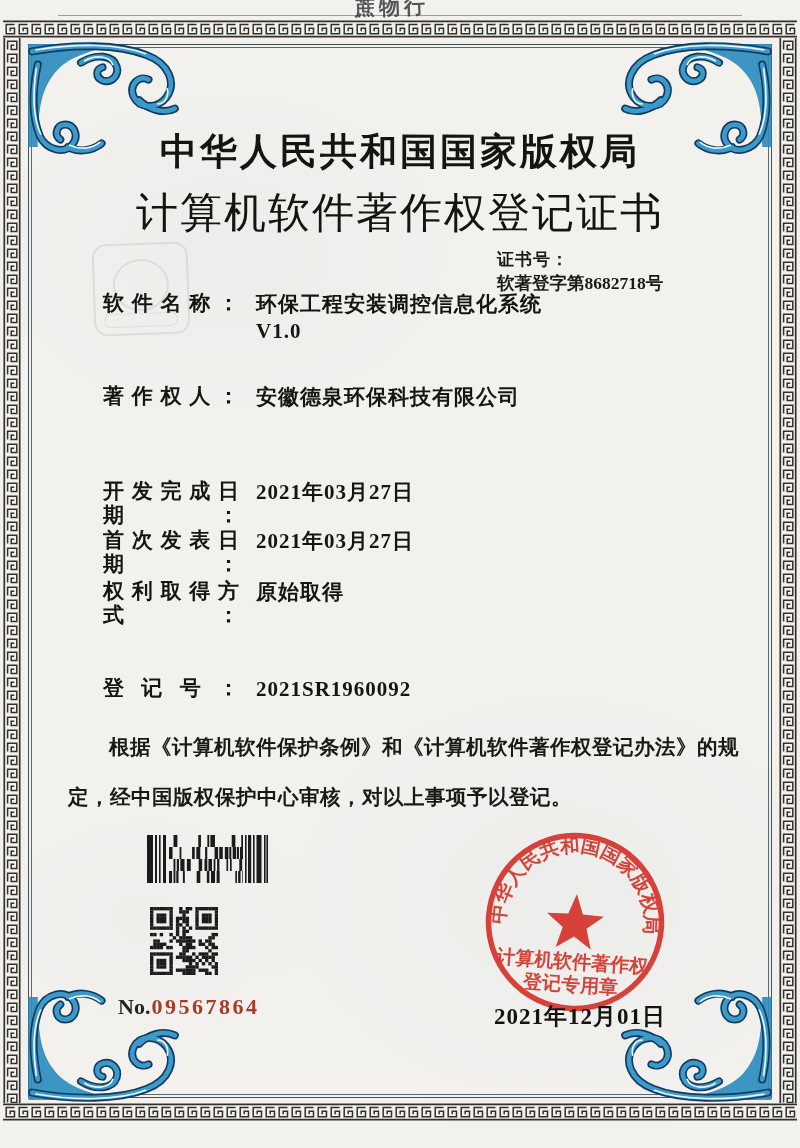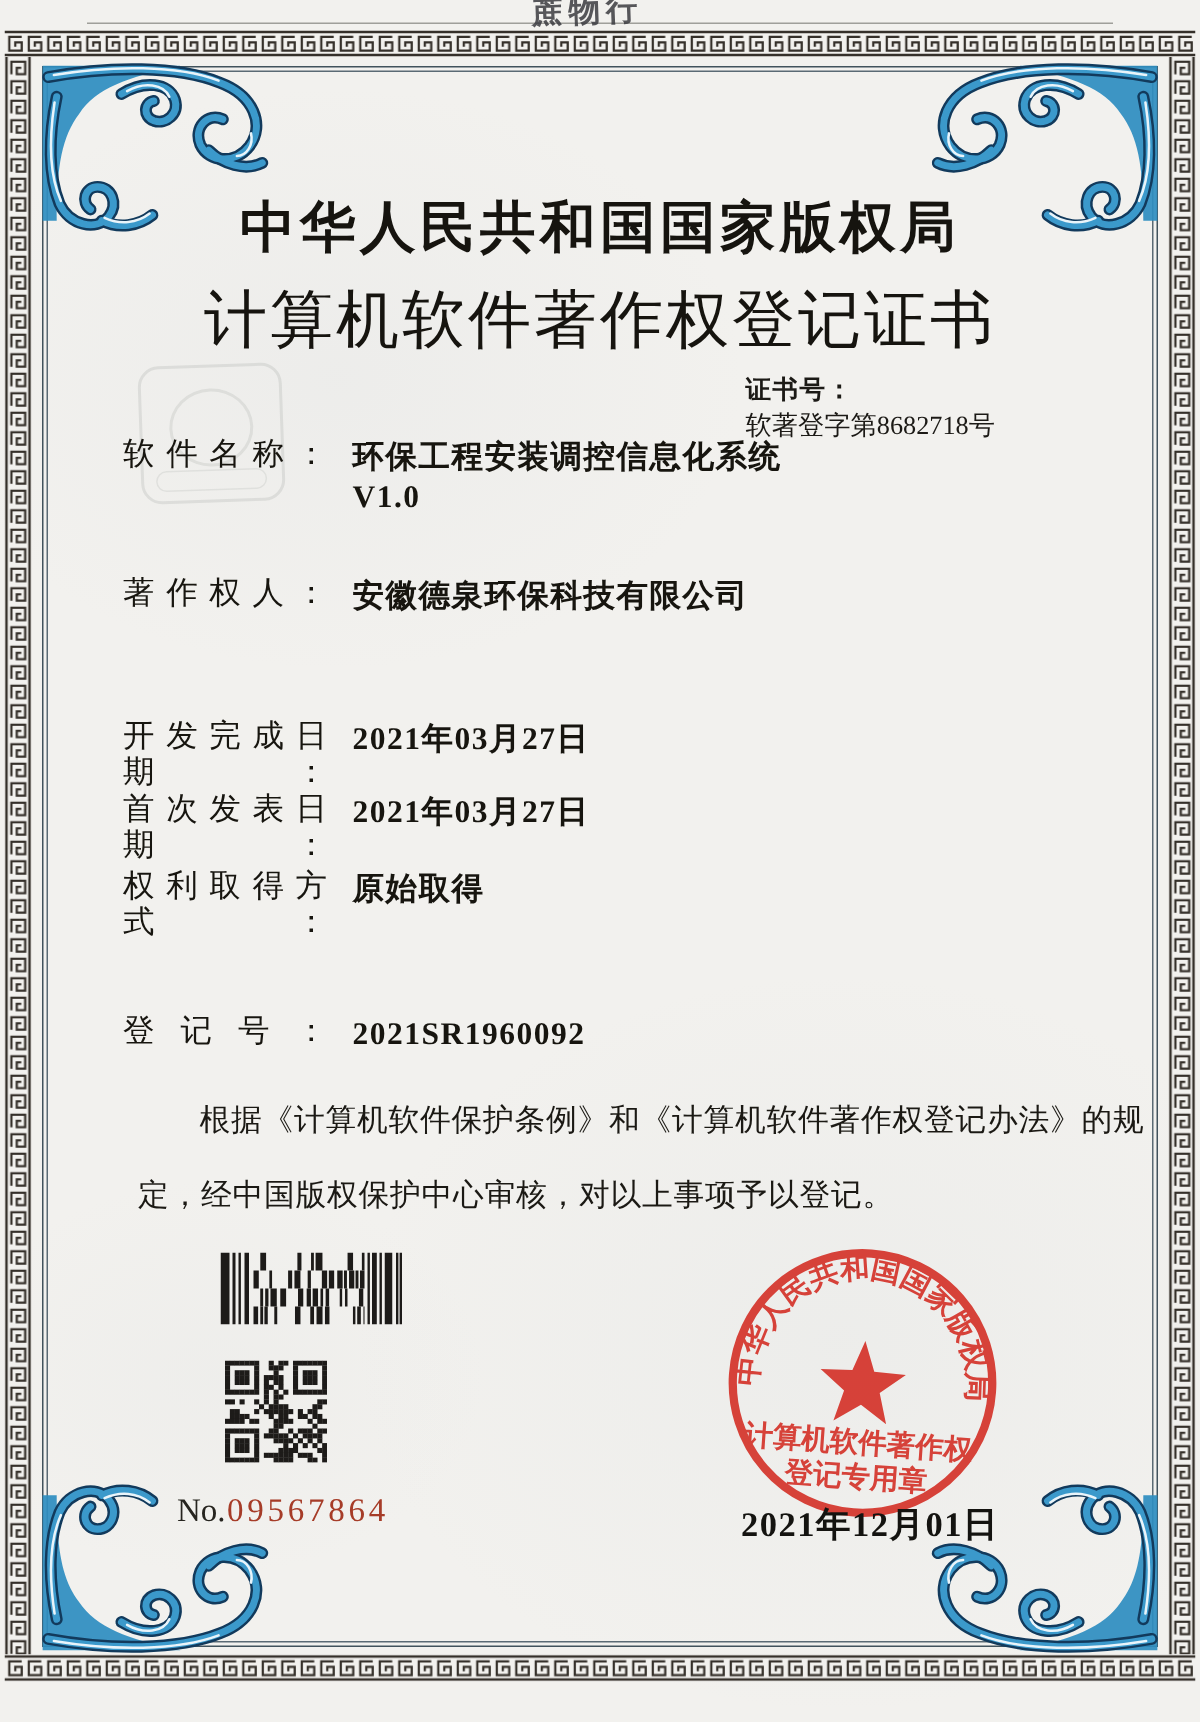--- a/index.html
+++ b/index.html
@@ -30,37 +30,37 @@
   .orn-tr{right:26px;top:42px;transform:scaleX(-1);}
   .orn-bl{left:26px;bottom:46px;transform:scaleY(-1);}
   .orn-br{right:26px;bottom:46px;transform:scale(-1,-1);}
   
   .title1{position:absolute;left:0;top:127px;width:100%;text-align:center;
     font-weight:700;font-size:37px;letter-spacing:3px;color:#16140f;}
   .title2{position:absolute;left:0;top:185px;width:100%;text-align:center;
     font-weight:400;font-size:42px;letter-spacing:2px;color:#16140f;}
   .certno{position:absolute;left:488px;top:248px;display:flex;align-items:baseline;color:#1c1a16;flex-direction:column;}
   .certno .cl{font-weight:700;font-size:17px;letter-spacing:1px;}
-  .certno .cv{font-weight:400;font-size:17.5px;margin-left:9px;font-family:"Liberation Serif","DejaVu Serif",serif;}
+  .certno .cv{font-weight:700;font-size:17.5px;margin-left:9px;font-family:"Liberation Serif","DejaVu Serif",serif;}
   
   .row{position:absolute;left:82px;display:flex;align-items:flex-start;color:#17150f;}
-  .flabel{display:inline-block;width:136px;font-weight:400;font-size:21px;line-height:24px;
-    text-align:justify;text-align-last:justify;}
+  .flabel{display:inline-block;width:136px;font-weight:700;font-size:21px;line-height:24px;
+    text-align:justify;text-align-last:justify;margin-left:21px;}
   .fvalue{margin-left:17px;font-family:"Liberation Serif","DejaVu Serif",serif;
     font-weight:700;font-size:21px;line-height:27px;letter-spacing:1px;white-space:nowrap;}
   .r1{top:291px;} .r2{top:384px;} .r3{top:479px;} .r4{top:528px;}
   .r5{top:579px;justify-content:flex-end;} .r6{top:628px;} .r7{top:676px;}
   .statement{position:absolute;left:68px;top:722px;width:672px;
-    font-weight:400;font-size:20.5px;line-height:50px;letter-spacing:.5px;
-    text-indent:41px;color:#1b1914;margin-left:24px;}
+    font-weight:700;font-size:20.5px;line-height:50px;letter-spacing:.5px;
+    text-indent:41px;color:#1b1914;}
   
   .barcode{position:absolute;left:147px;top:835px;}
   .qrcode{position:absolute;left:150px;top:907px;}
   .serial{position:absolute;left:118px;top:994px;display:flex;align-items:flex-end;
-    font-family:"Liberation Serif","DejaVu Serif",serif;font-weight:400;font-size:22px;}
+    font-family:"Liberation Serif","DejaVu Serif",serif;font-weight:700;font-size:22px;}
   .serial .sl{color:#26241f;}
   .serial .sv{color:#a63c28;margin-left:1px;letter-spacing:2.5px;}
   
   .seal{position:absolute;left:465px;top:812px;width:220px;height:220px;transform:rotate(4deg);opacity:.93;z-index:4;}
   .issue-date{position:absolute;left:494px;top:1001px;z-index:5;color:#141310;
     font-family:"Liberation Serif","DejaVu Serif",serif;font-weight:700;font-size:23px;letter-spacing:1px;}
   
   .ghost{position:absolute;left:93px;top:243px;width:92px;height:88px;
     border:2px solid rgba(170,174,170,.5);border-radius:14px;transform:rotate(-2deg);opacity:.55;}
   .ghost .gc{position:absolute;left:18px;top:14px;width:52px;height:48px;border:2px solid rgba(176,180,176,.5);border-radius:50%;}

